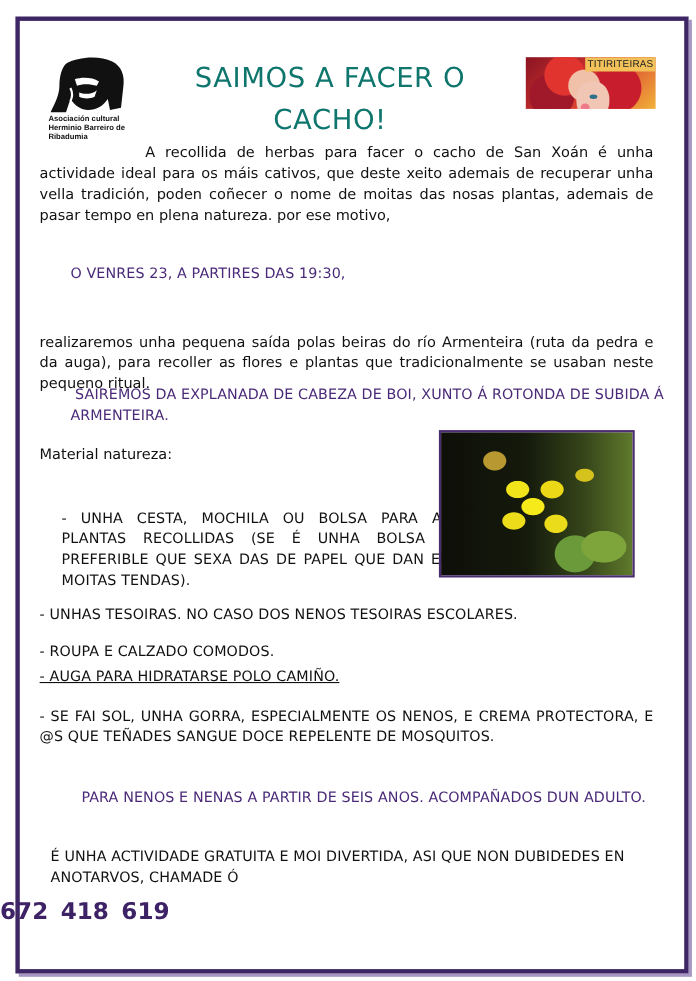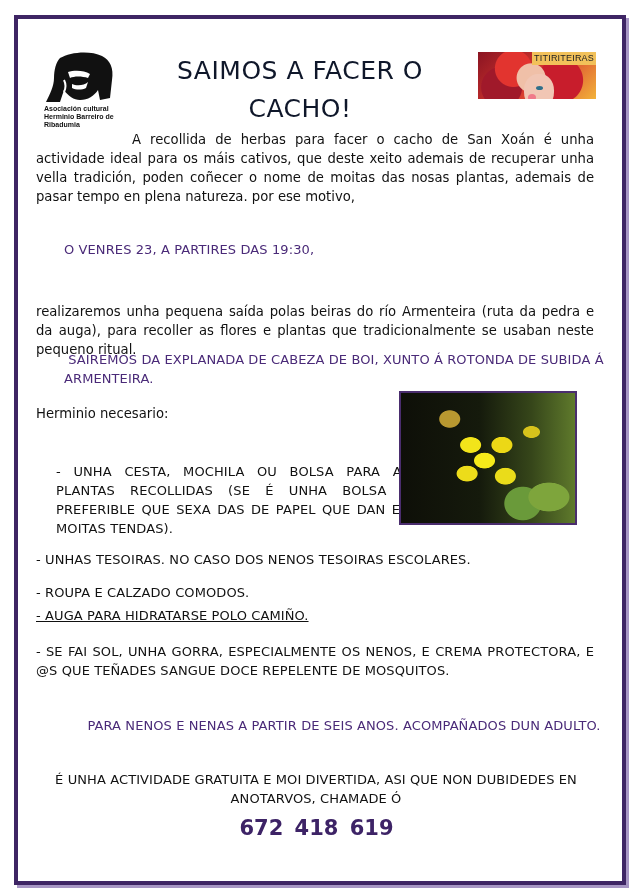--- a/index.html
+++ b/index.html
@@ -43,21 +43,21 @@
     line-height: 8px;
     color: #111;
     width: 90px;
   }
   .title {
     position: absolute;
     left: 140px;
     top: 52px;
     width: 320px;
     text-align: center;
-    color: #0f172a;
+    color: #0f766e;
     font-family: "DejaVu Sans", sans-serif;
     font-size: 25px;
     line-height: 38px;
     letter-spacing: 0.5px;
     font-weight: normal;
   }
   .badge {
     position: absolute;
     left: 478px;
     top: 52px;
@@ -114,21 +114,21 @@
     left: 36px;
     width: 558px;
     font-family: "DejaVu Sans", sans-serif;
     font-size: 13.2px;
     line-height: 19px;
     color: #111;
   }
   .justify { text-align: justify; text-align-last: left; }
   .purple { color: #4a2a78; margin-left: 28px; }
   .caps { font-size: 13px; letter-spacing: 0.1px; }
-  .center { text-align: center; }
+  .center { text-align: left; }
   .intro-indent { text-indent: 96px; }
   .flower {
     position: absolute;
     left: 399px;
     top: 391px;
     width: 174px;
     height: 130px;
     border: 2px solid #4a2d6e;
     overflow: hidden;
     background:
@@ -141,21 +141,20 @@
       radial-gradient(ellipse at 28% 20%, #b89830 0 10px, transparent 11px),
       radial-gradient(ellipse at 85% 80%, #7ea53c 0 20px, transparent 21px),
       radial-gradient(ellipse at 70% 85%, #6a9a3a 0 18px, transparent 19px),
       linear-gradient(90deg, #0e0f08 0%, #151a0c 45%, #36461a 75%, #5f7a2c 100%);
   }
   .phone {
     position: absolute;
     left: 0;
     width: 633px;
     top: 816px;
-    text-align: center;
     font-family: "DejaVu Sans", sans-serif;
     font-weight: bold;
     font-size: 21px;
     color: #3d2366;
     word-spacing: 4px;
   }
 </style>
 </head>
 <body>
 
@@ -185,21 +184,21 @@
 </div>
 
 <div class="text justify intro-indent" style="top:130px;">A recollida de herbas para facer o cacho de San Xoán é unha actividade ideal para os máis cativos, que deste xeito ademais de recuperar unha vella tradición, poden coñecer o nome de moitas das nosas plantas, ademais de pasar tempo en plena natureza. por ese motivo,</div>
 
 <div class="text purple caps" style="top:240px;">O VENRES  23, A PARTIRES DAS 19:30,</div>
 
 <div class="text justify" style="top:278px;margin-top:24px;">realizaremos unha pequena saída polas beiras do río Armenteira (ruta da pedra e da auga), para recoller as flores e plantas que tradicionalmente se usaban neste pequeno ritual.</div>
 
 <div class="text purple caps" style="top:350px; white-space:pre-wrap;"> SAIREMOS DA EXPLANADA DE CABEZA DE BOI, XUNTO Á ROTONDA DE SUBIDA Á ARMENTEIRA.</div>
 
-<div class="text" style="top:404px; width:350px;">Herminio necesario:</div>
+<div class="text" style="top:404px; width:350px;">Material natureza:</div>
 
 <div class="text justify caps" style="top:462px; width:354px;margin-left:20px;">- UNHA CESTA, MOCHILA OU BOLSA PARA AS PLANTAS RECOLLIDAS (SE É UNHA BOLSA É PREFERIBLE QUE SEXA DAS DE PAPEL QUE DAN EN MOITAS TENDAS).</div>
 
 <div class="flower"></div>
 
 <div class="text caps" style="top:550px;">- UNHAS TESOIRAS. NO CASO DOS NENOS TESOIRAS ESCOLARES.</div>
 <div class="text caps" style="top:570px;margin-top:13px;">- ROUPA E CALZADO COMODOS.</div>
 <div class="text caps" style="top:606px;text-decoration:underline;">- AUGA PARA HIDRATARSE POLO CAMIÑO.</div>
 <div class="text justify caps" style="top:642px;">- SE FAI SOL, UNHA GORRA, ESPECIALMENTE OS NENOS, E CREMA PROTECTORA, E @S QUE TEÑADES SANGUE DOCE REPELENTE DE MOSQUITOS.</div>
 

